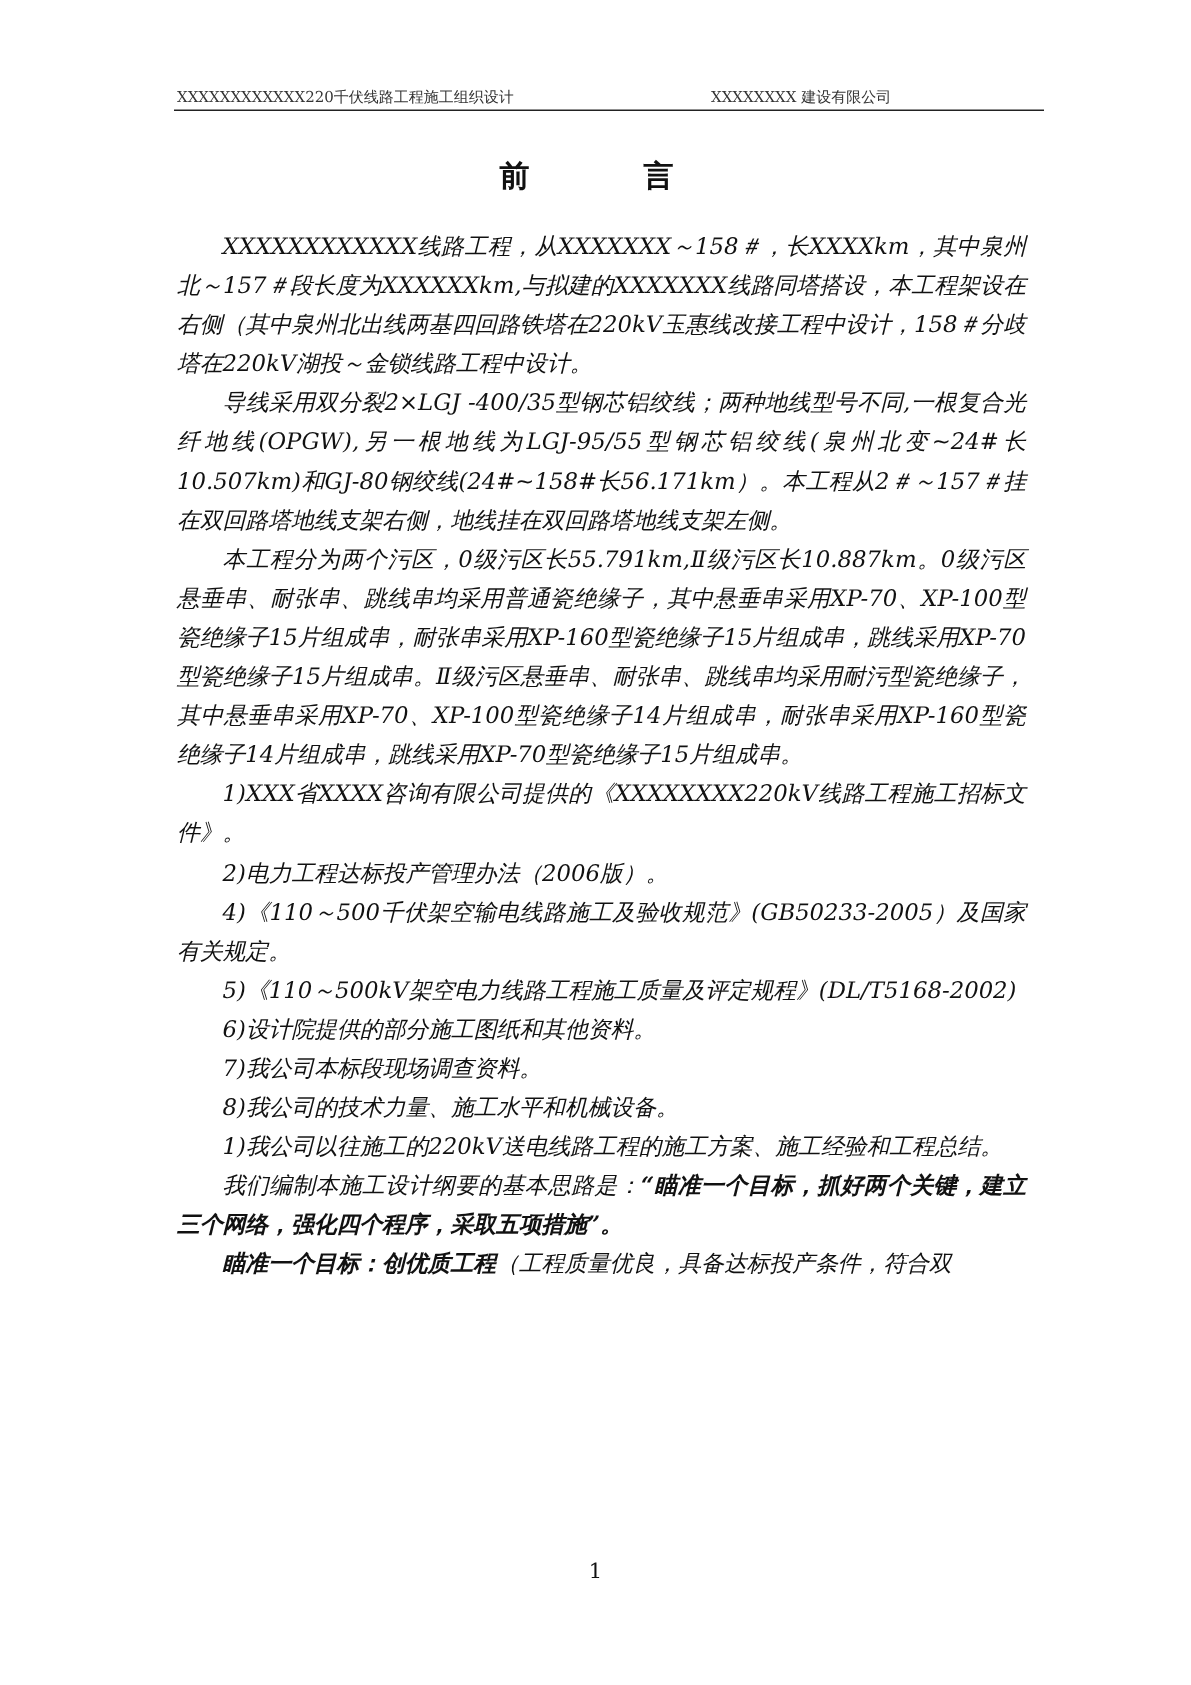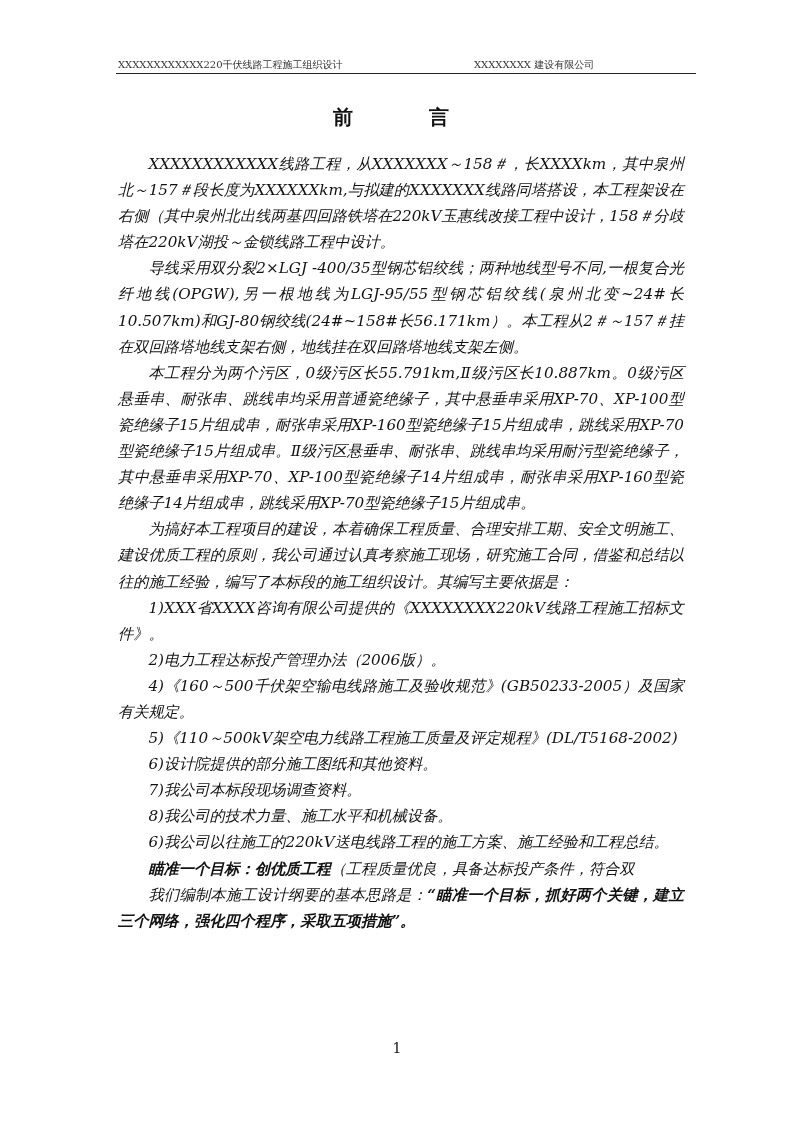--- a/index.html
+++ b/index.html
@@ -29,27 +29,26 @@
     <span class="right">XXXXXXXX 建设有限公司</span>
   </div>
   <div class="header-rule"></div>
 
   <div class="title">前　言</div>
 
   <div class="body">
     <p>XXXXXXXXXXXX线路工程，从XXXXXXX～158＃，长XXXXkm，其中泉州北～157＃段长度为XXXXXXkm,与拟建的XXXXXXX线路同塔搭设，本工程架设在右侧（其中泉州北出线两基四回路铁塔在220kV玉惠线改接工程中设计，158＃分歧塔在220kV湖投～金锁线路工程中设计。</p>
     <p>导线采用双分裂2×LGJ -400/35型钢芯铝绞线；两种地线型号不同,一根复合光纤地线(OPGW),另一根地线为LGJ-95/55型钢芯铝绞线(泉州北变~24#长10.507km)和GJ-80钢绞线(24#~158#长56.171km）。本工程从2＃～157＃挂在双回路塔地线支架右侧，地线挂在双回路塔地线支架左侧。</p>
     <p>本工程分为两个污区，0级污区长55.791km,Ⅱ级污区长10.887km。0级污区悬垂串、耐张串、跳线串均采用普通瓷绝缘子，其中悬垂串采用XP-70、XP-100型瓷绝缘子15片组成串，耐张串采用XP-160型瓷绝缘子15片组成串，跳线采用XP-70型瓷绝缘子15片组成串。Ⅱ级污区悬垂串、耐张串、跳线串均采用耐污型瓷绝缘子，其中悬垂串采用XP-70、XP-100型瓷绝缘子14片组成串，耐张串采用XP-160型瓷绝缘子14片组成串，跳线采用XP-70型瓷绝缘子15片组成串。</p>
-    <p>为搞好本工程项目的建设，本着确保工程质量、合理安排工期、安全文明施工、建设优质工程的原则，我公司通过认真考察施工现场，研究施工合同，借鉴和总结以往的施工经验，编写了本标段的施工组织设计。其编写主要依据是：</p>
     <p>1)XXX省XXXX咨询有限公司提供的《XXXXXXXX220kV线路工程施工招标文件》。</p>
     <p>2)电力工程达标投产管理办法（2006版）。</p>
-    <p>4)《160～500千伏架空输电线路施工及验收规范》(GB50233-2005）及国家有关规定。</p>
+    <p>4)《110～500千伏架空输电线路施工及验收规范》(GB50233-2005）及国家有关规定。</p>
     <p>5)《110～500kV架空电力线路工程施工质量及评定规程》(DL/T5168-2002)</p>
     <p>6)设计院提供的部分施工图纸和其他资料。</p>
     <p>7)我公司本标段现场调查资料。</p>
     <p>8)我公司的技术力量、施工水平和机械设备。</p>
-    <p>6)我公司以往施工的220kV送电线路工程的施工方案、施工经验和工程总结。</p>
+    <p>1)我公司以往施工的220kV送电线路工程的施工方案、施工经验和工程总结。</p>
+    <p><span>我们编制本施工设计纲要的基本思路是：</span><span class="b">“瞄准一个目标，抓好两个关键，建立三个网络，强化四个程序，采取五项措施”。</span></p>
     <p><span class="b">瞄准一个目标：创优质工程</span><span>（工程质量优良，具备达标投产条件，符合双</span></p>
-    <p><span>我们编制本施工设计纲要的基本思路是：</span><span class="b">“瞄准一个目标，抓好两个关键，建立三个网络，强化四个程序，采取五项措施”。</span></p>
   </div>
 
   <div class="footer">1</div>
 </div>
 
 </body></html>

